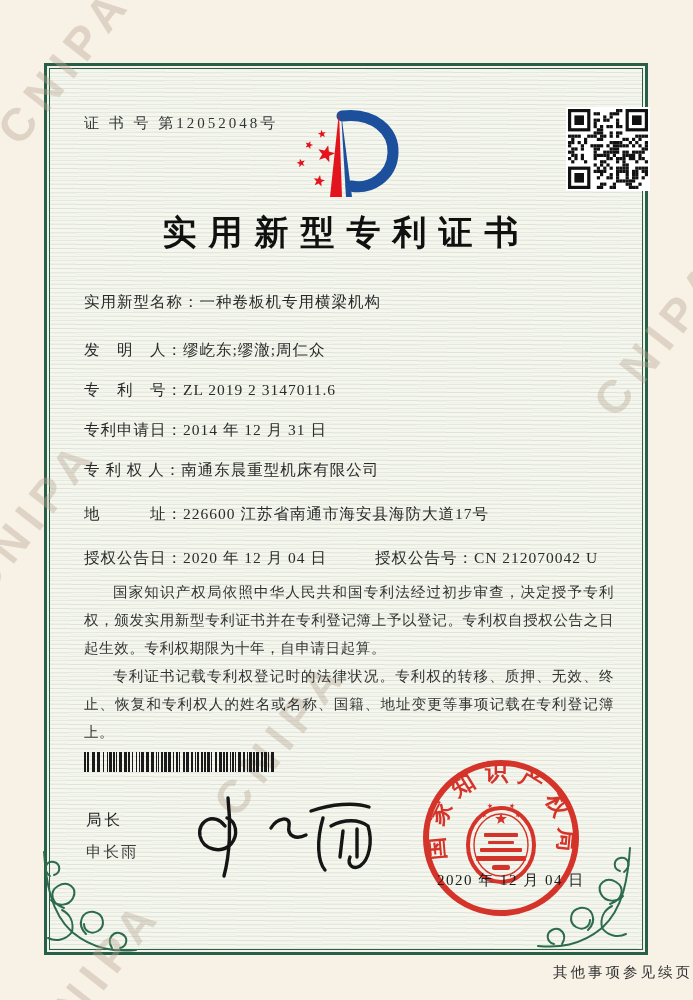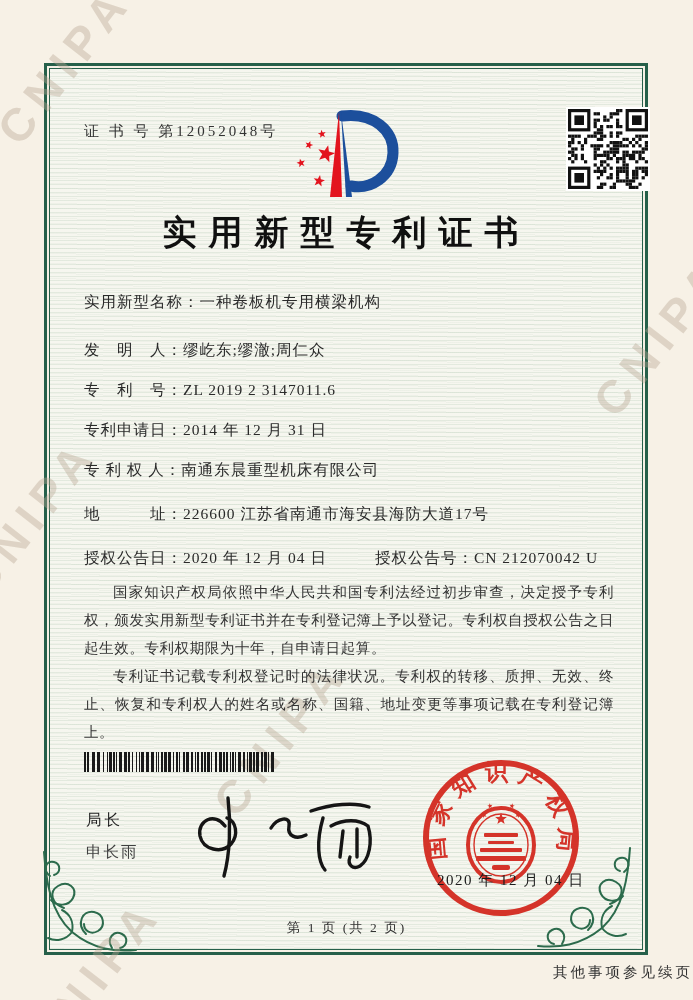--- a/index.html
+++ b/index.html
@@ -8,21 +8,21 @@
   .watermark{position:absolute;z-index:3;font-family:"Liberation Sans","DejaVu Sans",sans-serif;
         font-weight:bold;font-size:46px;letter-spacing:9px;color:rgba(186,167,147,0.40);
         transform:rotate(-52deg);white-space:nowrap;pointer-events:none;}
   .frame{position:absolute;z-index:1;left:44px;top:63px;width:604px;height:892px;
         border:3px solid #26604a;box-sizing:border-box;}
   .frame-inner{position:absolute;inset:2px;border:1px solid #26604a;
         background:repeating-linear-gradient(0deg, rgba(140,175,145,0.18) 0 1px, rgba(255,255,255,0) 1px 4px),
                    repeating-linear-gradient(2deg, rgba(140,175,145,0.08) 0 1px, rgba(255,255,255,0) 1px 5px),
                    #f6f6ef;}
   .abs{position:absolute;z-index:4;}
-  .cert-no{left:84px;top:122px;font-size:15px;letter-spacing:3px;color:#333;}
+  .cert-no{left:84px;top:114px;font-size:15px;letter-spacing:3px;color:#333;}
   .logo{left:278px;top:103px;width:165px;height:105px;}
   .qr{left:566px;top:107px;width:80px;height:80px;background:#fff;padding:2px;}
   .title{left:0;right:0;top:210px;text-align:center;font-size:34px;font-weight:bold;
          letter-spacing:12px;color:#101010;}
   .row{left:84px;width:545px;font-size:15.5px;color:#2a2a2a;line-height:26px;white-space:nowrap;}
   .row .lab{letter-spacing:1px;}
   .row .val{letter-spacing:1px;}
   .pair2{display:inline-block;}
   .paras{left:84px;top:578px;width:530px;font-size:14.5px;line-height:28px;
          text-align:justify;color:#333;letter-spacing:0.6px;}
@@ -427,16 +427,15 @@
       <use href="#star5" transform="translate(92,49) scale(0.28) rotate(10)" stroke="none"></use>
       <rect x="64" y="76" width="34" height="4" rx="1" stroke="none"></rect>
       <rect x="68" y="84" width="26" height="3" rx="1" stroke="none"></rect>
       <rect x="60" y="91" width="42" height="4" rx="1" stroke="none"></rect>
       <rect x="56" y="99" width="50" height="5" rx="1" stroke="none"></rect>
       <rect x="72" y="108" width="18" height="5" rx="2" stroke="none"></rect>
     </g>
   </svg>
   <div class="abs seal-date">2020 年 12 月 04 日</div>
 
-  <div class="abs page-info">第 1 页 (共 2 页)</div>
   <div class="abs continuation">其他事项参见续页</div>
 
 </div>
 
 </body></html>

